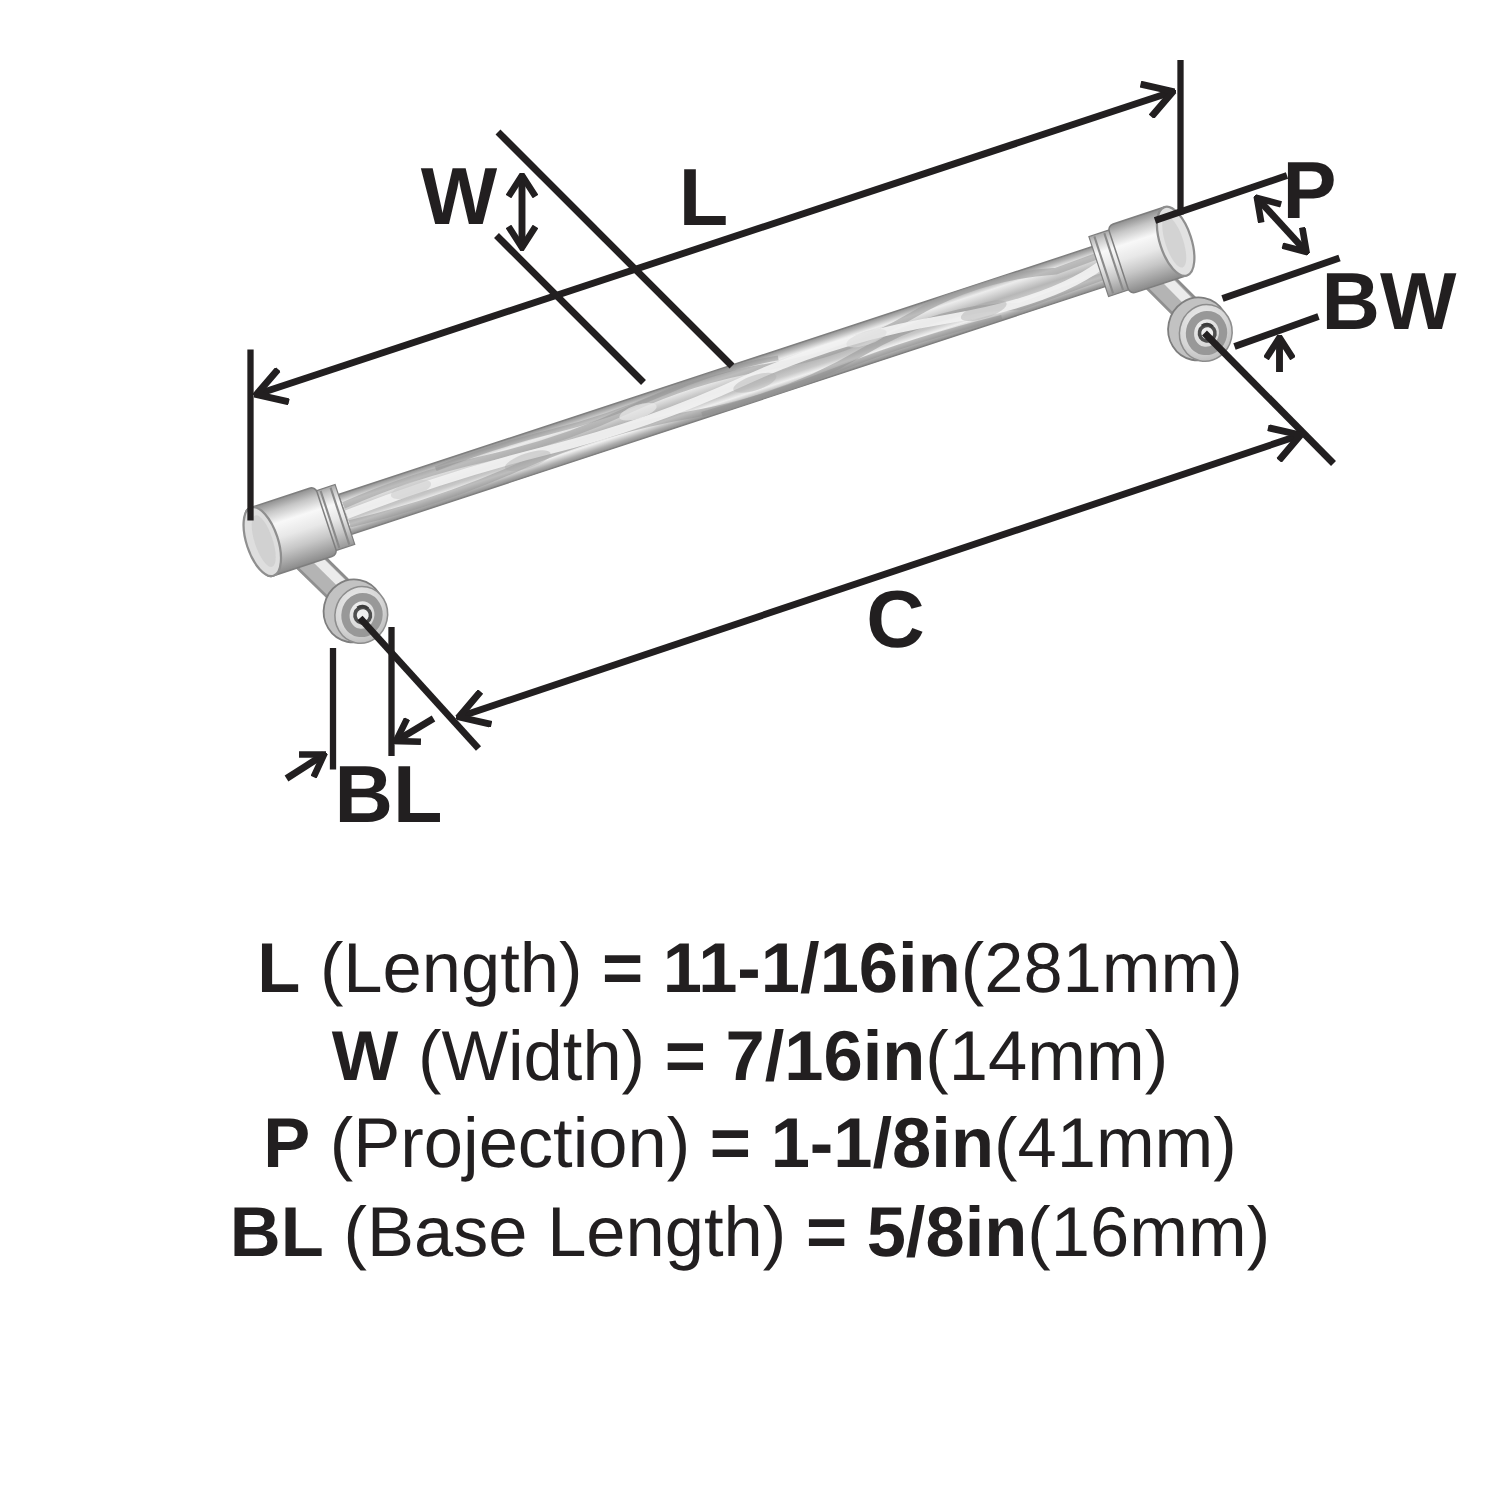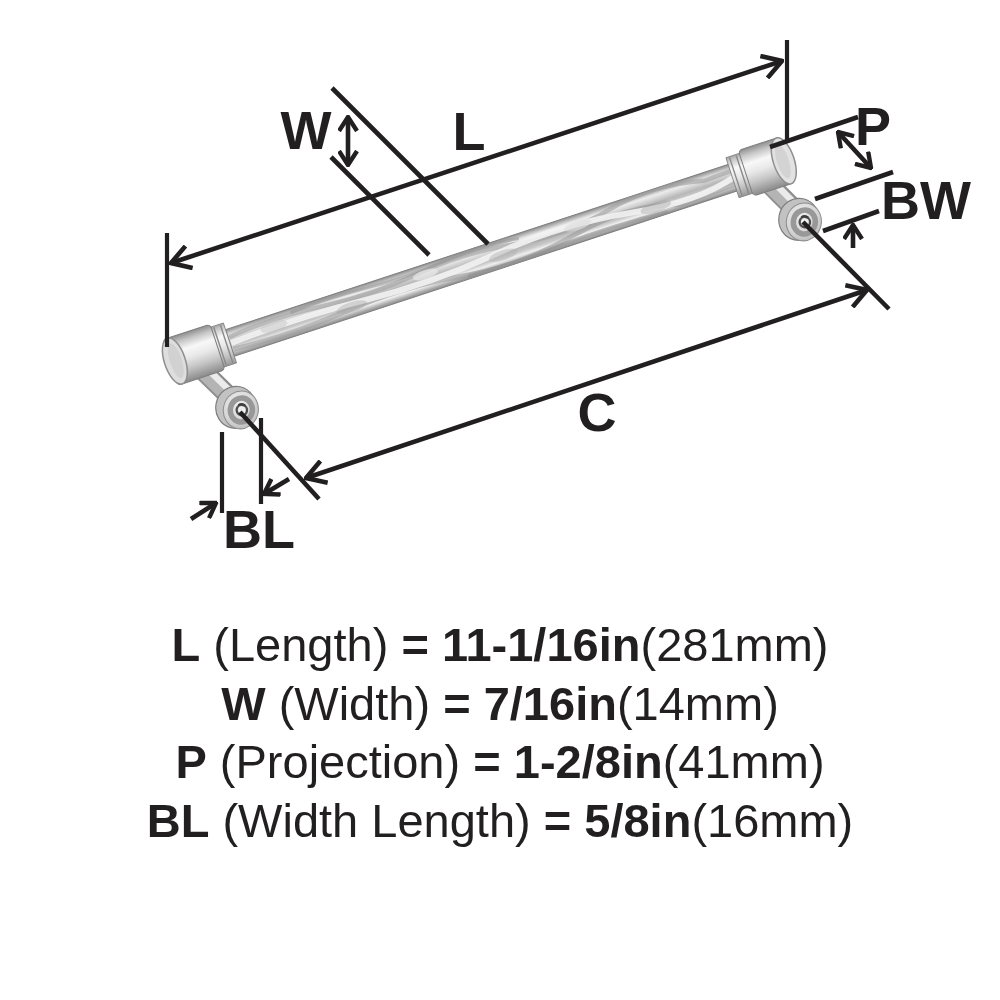--- a/index.html
+++ b/index.html
@@ -188,23 +188,23 @@
   <div class="spec-row">
     <span class="b">W</span>
     <span class="r">(Width)</span>
     <span class="b">=</span>
     <span class="b">7/16in</span><span class="r">(14mm)</span>
   </div>
   <div class="spec-row">
     <span class="b">P</span>
     <span class="r">(Projection)</span>
     <span class="b">=</span>
-    <span class="b">1-2/8in</span><span class="r">(41mm)</span>
+    <span class="b">1-1/8in</span><span class="r">(41mm)</span>
   </div>
   <div class="spec-row">
     <span class="b">BL</span>
-    <span class="r">(Width Length)</span>
+    <span class="r">(Base Length)</span>
     <span class="b">=</span>
     <span class="b">5/8in</span><span class="r">(16mm)</span>
   </div>
 </div>
 
 </div>
 
 </body></html>

